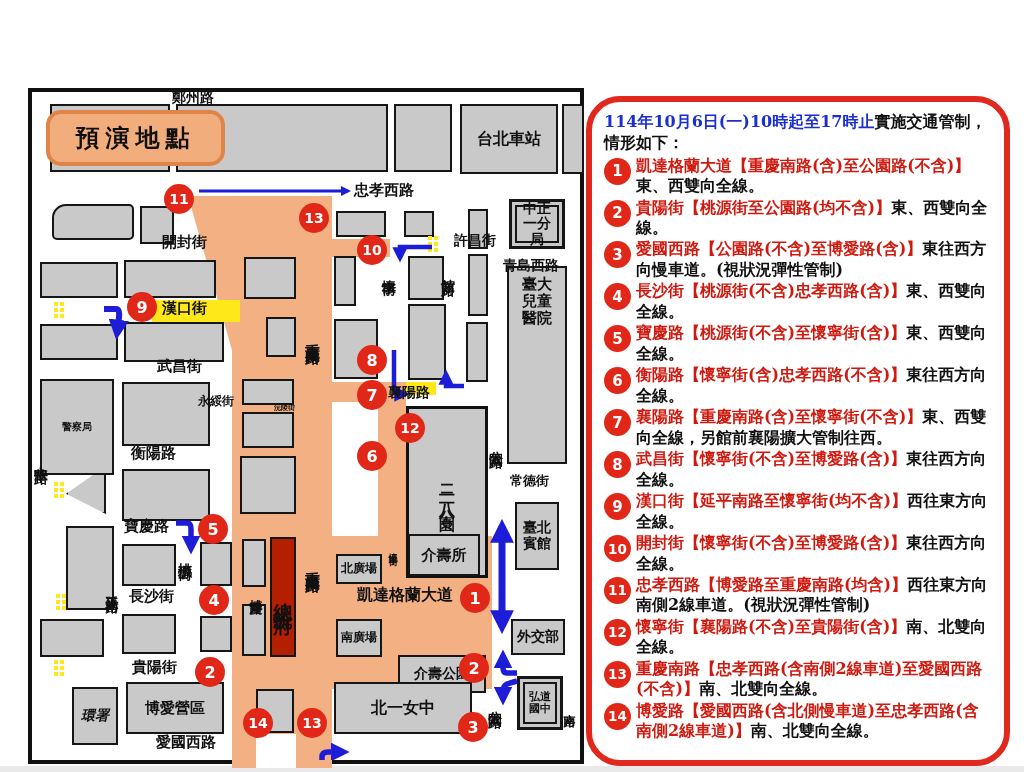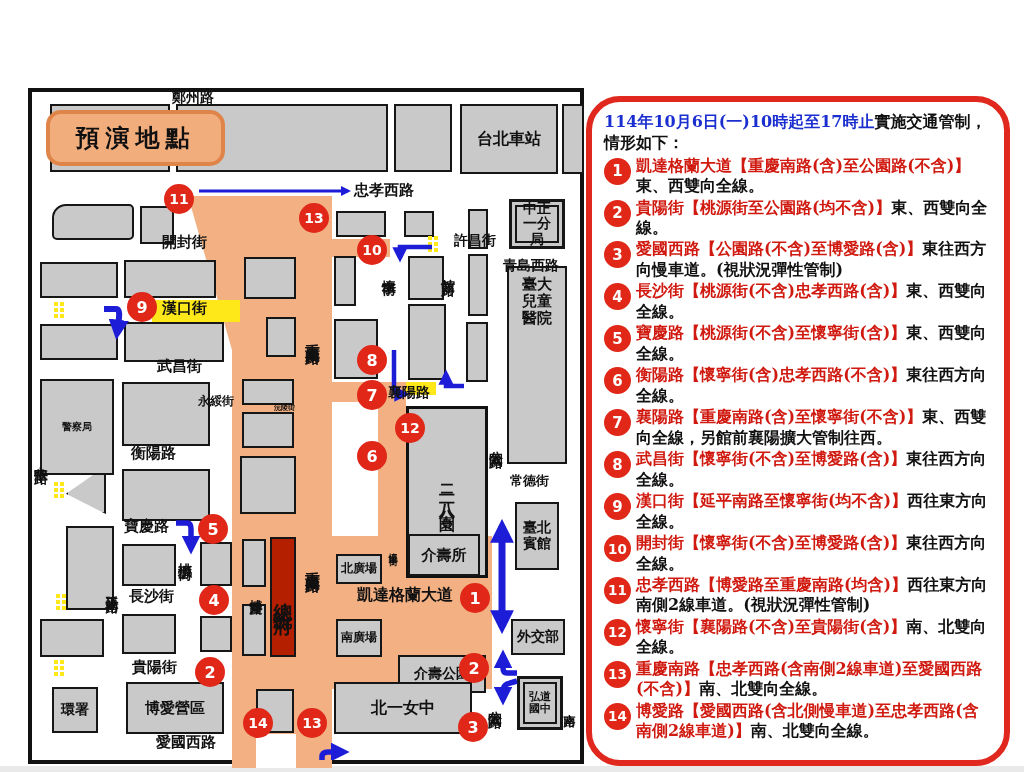--- a/index.html
+++ b/index.html
@@ -122,21 +122,21 @@
           </div>
           <div class="block double" style="left: 477px; top: 107px; width: 56px; height: 50px;">
             <span class="bld-label" style="font-size: 14px; width: 34px;">中正一分局</span>
           </div>
           <div class="block" style="left: 475px; top: 174px; width: 60px; height: 198px; align-items: flex-start;">
             <span class="bld-label" style="font-size: 15px; width: 38px; margin-top: 8px;">臺大兒童醫院</span>
           </div>
           <div class="block" style="left: 8px; top: 287px; width: 74px; height: 96px;">
             <span class="bld-label" style="font-size: 10px;">警察局</span>
           </div>
-          <div class="block" style="left: 20px; top: 595px; width: 46px; height: 46px;">
+          <div class="block" style="left: 40px; top: 595px; width: 46px; height: 58px; font-style: italic;">
             <span class="bld-label" style="font-size: 14px;">環署</span>
           </div>
           <div class="block" style="left: 94px; top: 590px; width: 98px; height: 52px;">
             <span class="bld-label" style="font-size: 15px;">博愛營區</span>
           </div>
           <div class="block park" style="left: 374px; top: 314px; width: 82px; height: 172px;">
             <span class="bld-label v" style="font-size: 16px; letter-spacing: 8px;">二二八公園</span>
           </div>
           <div class="block" style="left: 376px; top: 442px; width: 72px; height: 42px;">
             <span class="bld-label" style="font-size: 15px;">介壽所</span>

